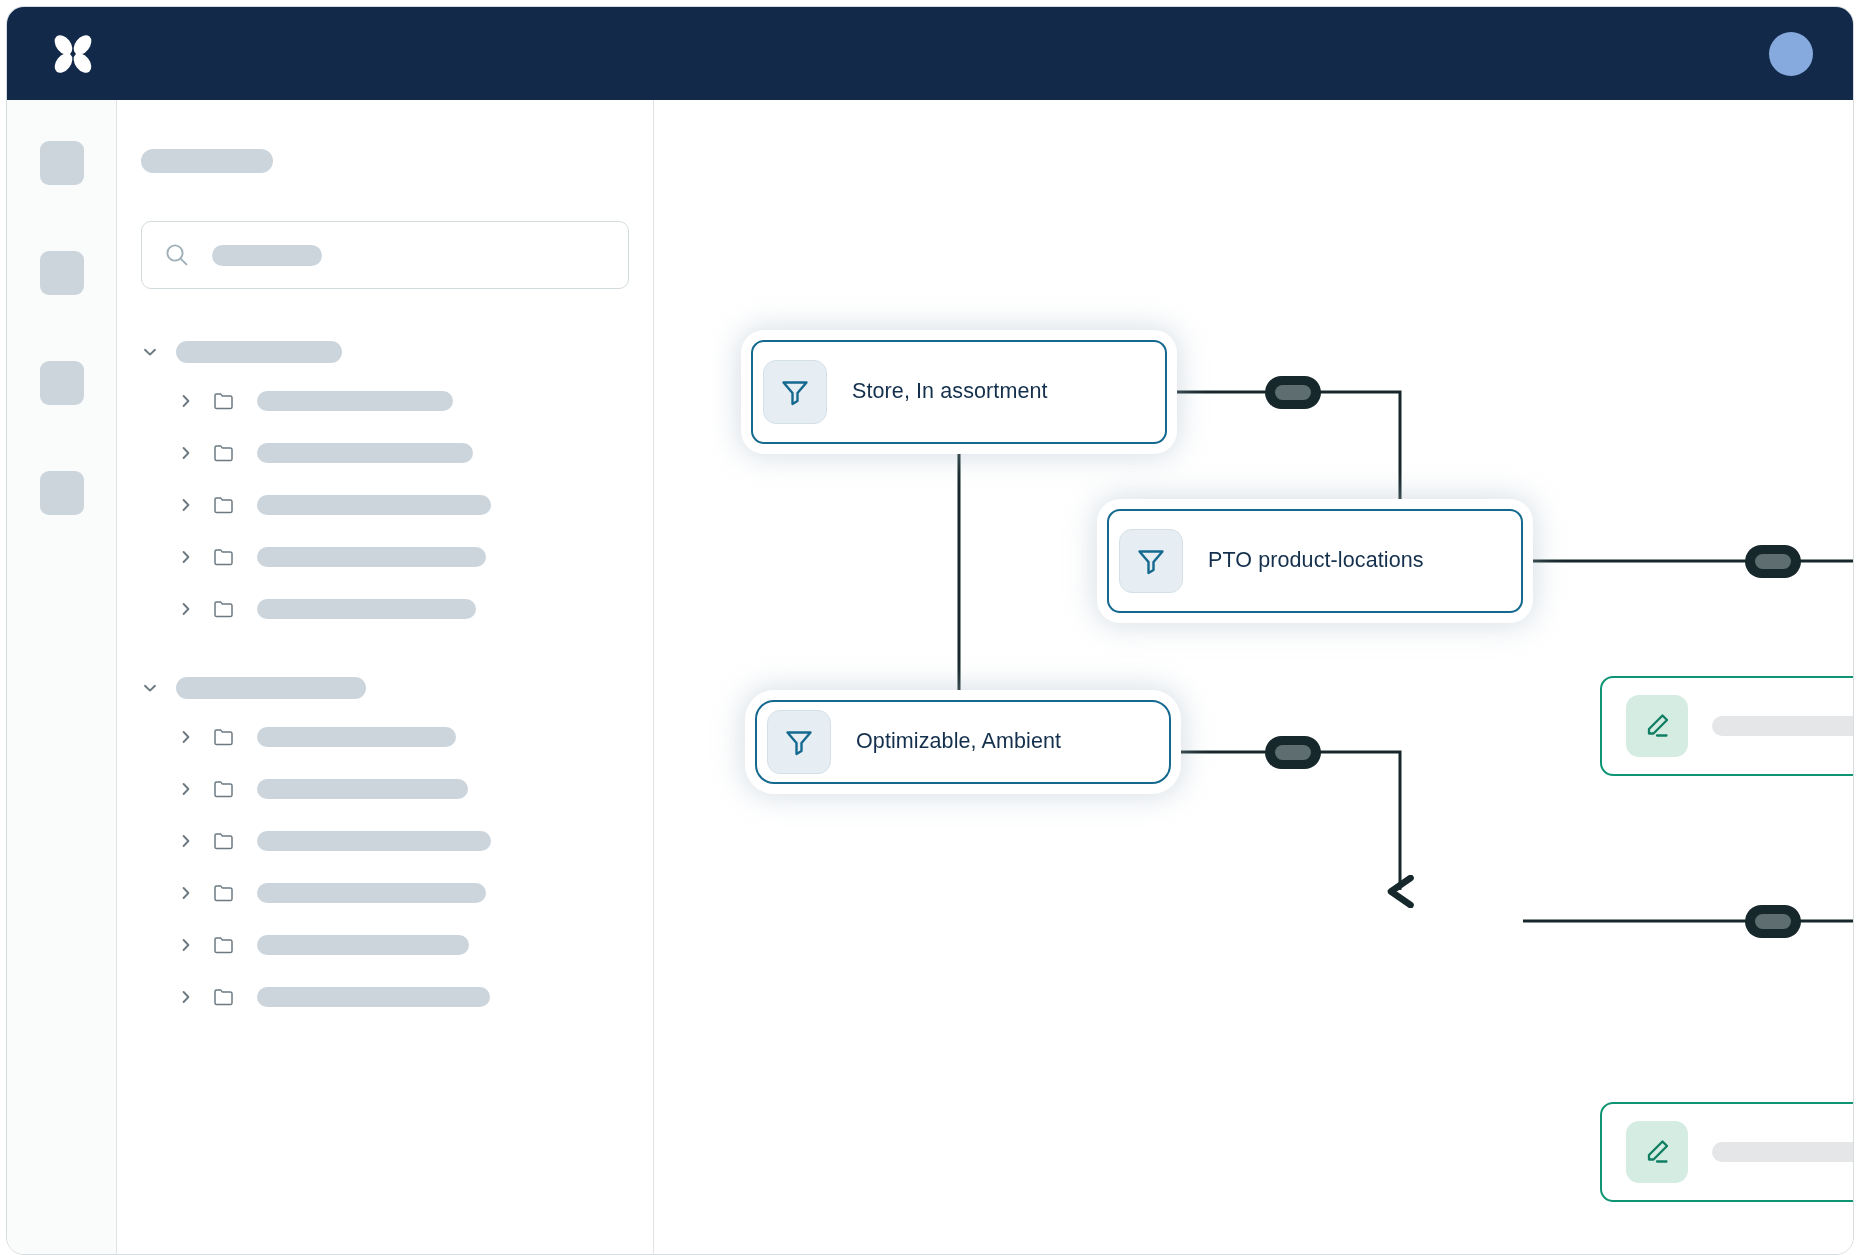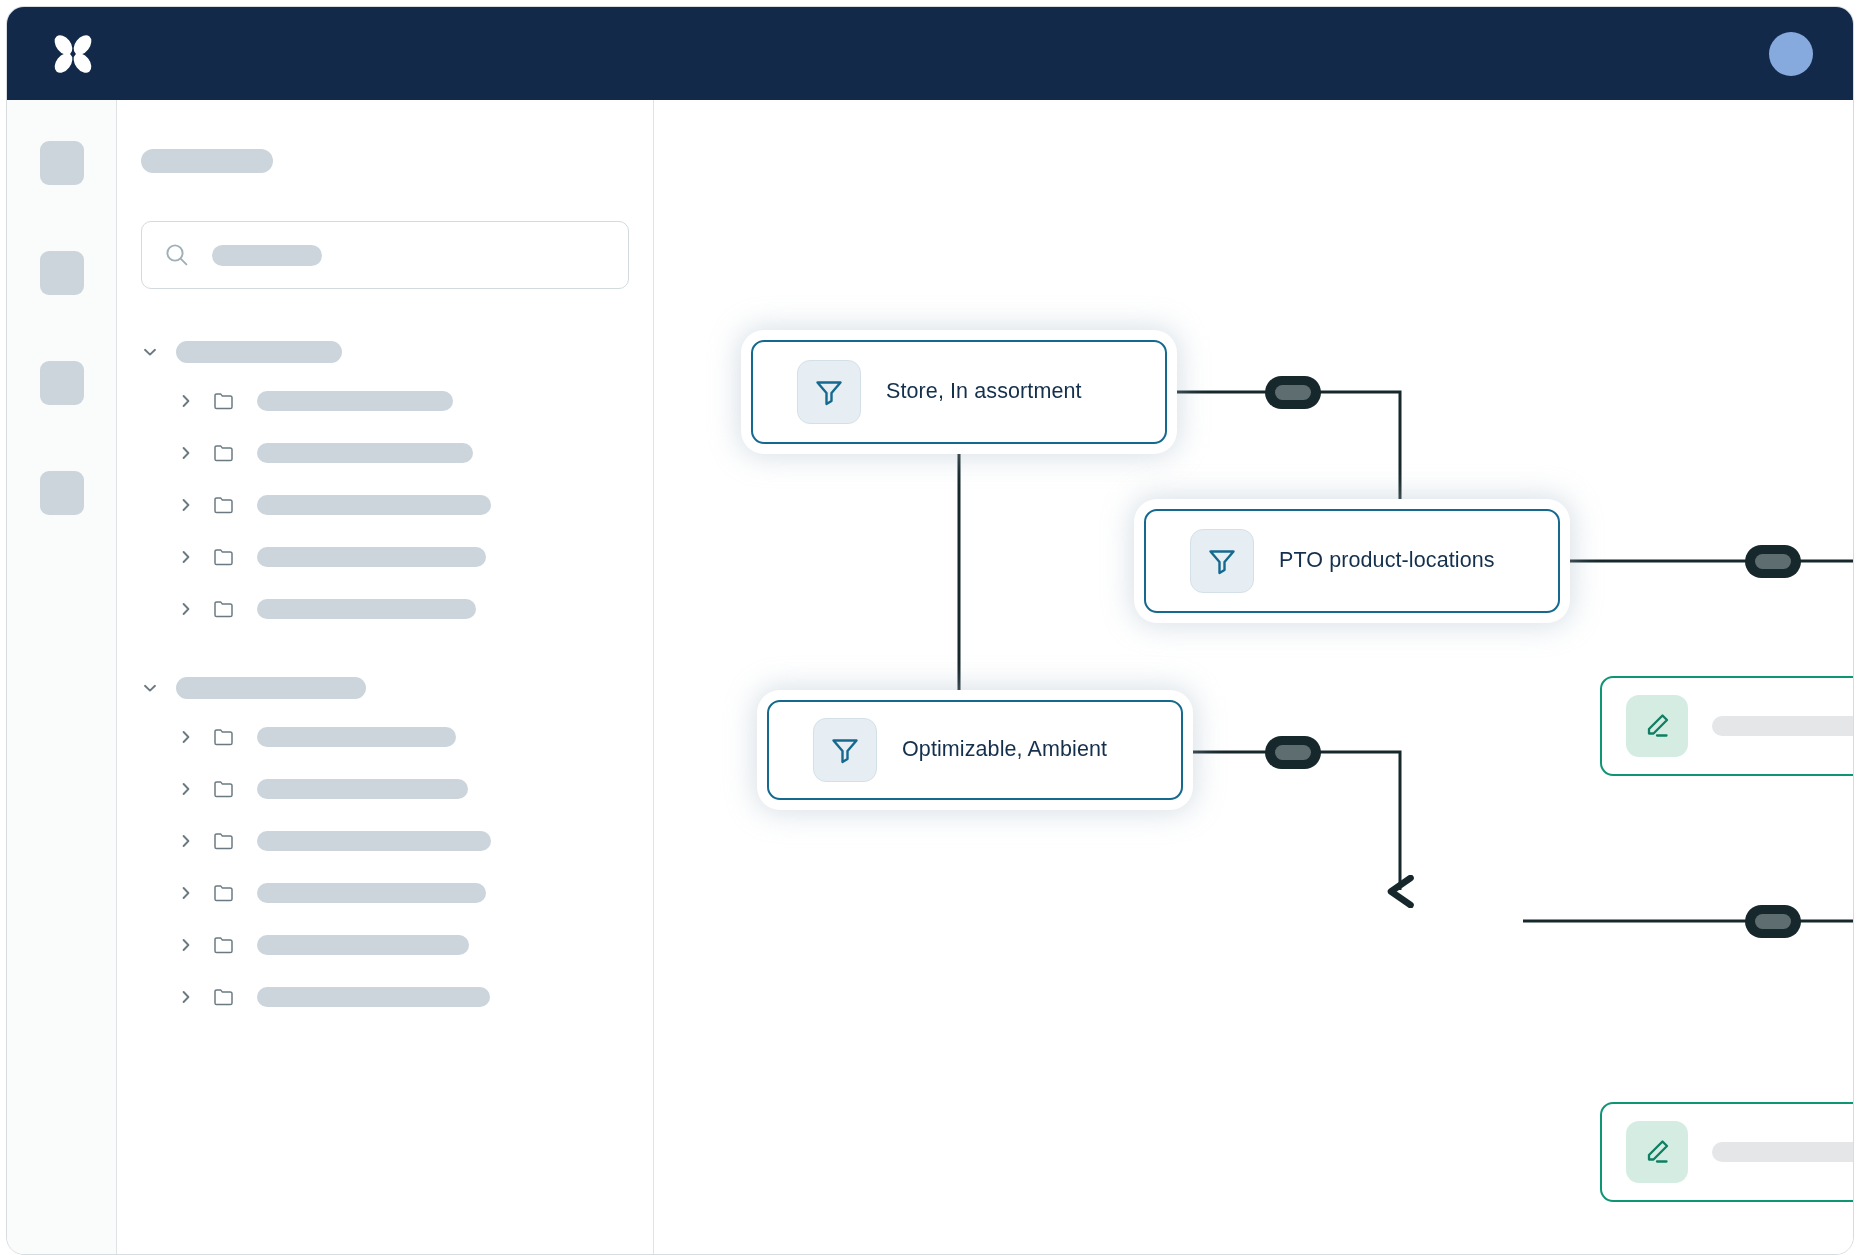--- a/index.html
+++ b/index.html
@@ -146,21 +146,21 @@
     box-sizing: border-box;
     display: flex;
     align-items: center;
   }
 
   
   .node-filter {
     background: #ffffff;
     border: 2px solid #15698f;
     border-radius: 13px;
-    padding: 0 44px;
+    padding: 0 10px;
     box-shadow:
       0 0 0 10px #ffffff,
       0 0 28px 14px rgba(170,186,200,0.42);
   }
   .node-filter .node-icon {
     width: 62px; height: 62px;
     border-radius: 13px;
     background: #e7eef3;
     border: 1px solid #d4e0e8;
     display: flex;
@@ -394,30 +394,30 @@
 
     <div class="node node-filter" style="left:96px; top:240px; width:416px; height:104px;">
       <div class="node-icon">
         <svg width="34" height="34" viewBox="0 0 34 34" fill="none">
           <path d="M5.5 7.5h23l-9 10.5v8l-5 3v-11z" stroke="#15698f" stroke-width="2.4" stroke-linejoin="round"></path>
         </svg>
       </div>
       <div class="node-label">Store, In assortment</div>
     </div>
 
-    <div class="node node-filter" style="left:452px; top:409px; width:416px; height:104px;margin-left:37px;">
+    <div class="node node-filter" style="left:452px; top:409px; width:416px; height:104px;">
       <div class="node-icon">
         <svg width="34" height="34" viewBox="0 0 34 34" fill="none">
           <path d="M5.5 7.5h23l-9 10.5v8l-5 3v-11z" stroke="#15698f" stroke-width="2.4" stroke-linejoin="round"></path>
         </svg>
       </div>
       <div class="node-label">PTO product-locations</div>
     </div>
 
-    <div class="node node-filter" style="left:112px; top:600px; width:416px; height:100px;">
+    <div class="node node-filter" style="left:100px; top:600px; width:416px; height:84px;border-radius:19px;">
       <div class="node-icon">
         <svg width="34" height="34" viewBox="0 0 34 34" fill="none">
           <path d="M5.5 7.5h23l-9 10.5v8l-5 3v-11z" stroke="#15698f" stroke-width="2.4" stroke-linejoin="round"></path>
         </svg>
       </div>
       <div class="node-label">Optimizable, Ambient</div>
     </div>
 
 
     <div class="node node-edit" style="left:945px; top:576px; width:330px; height:100px;">

